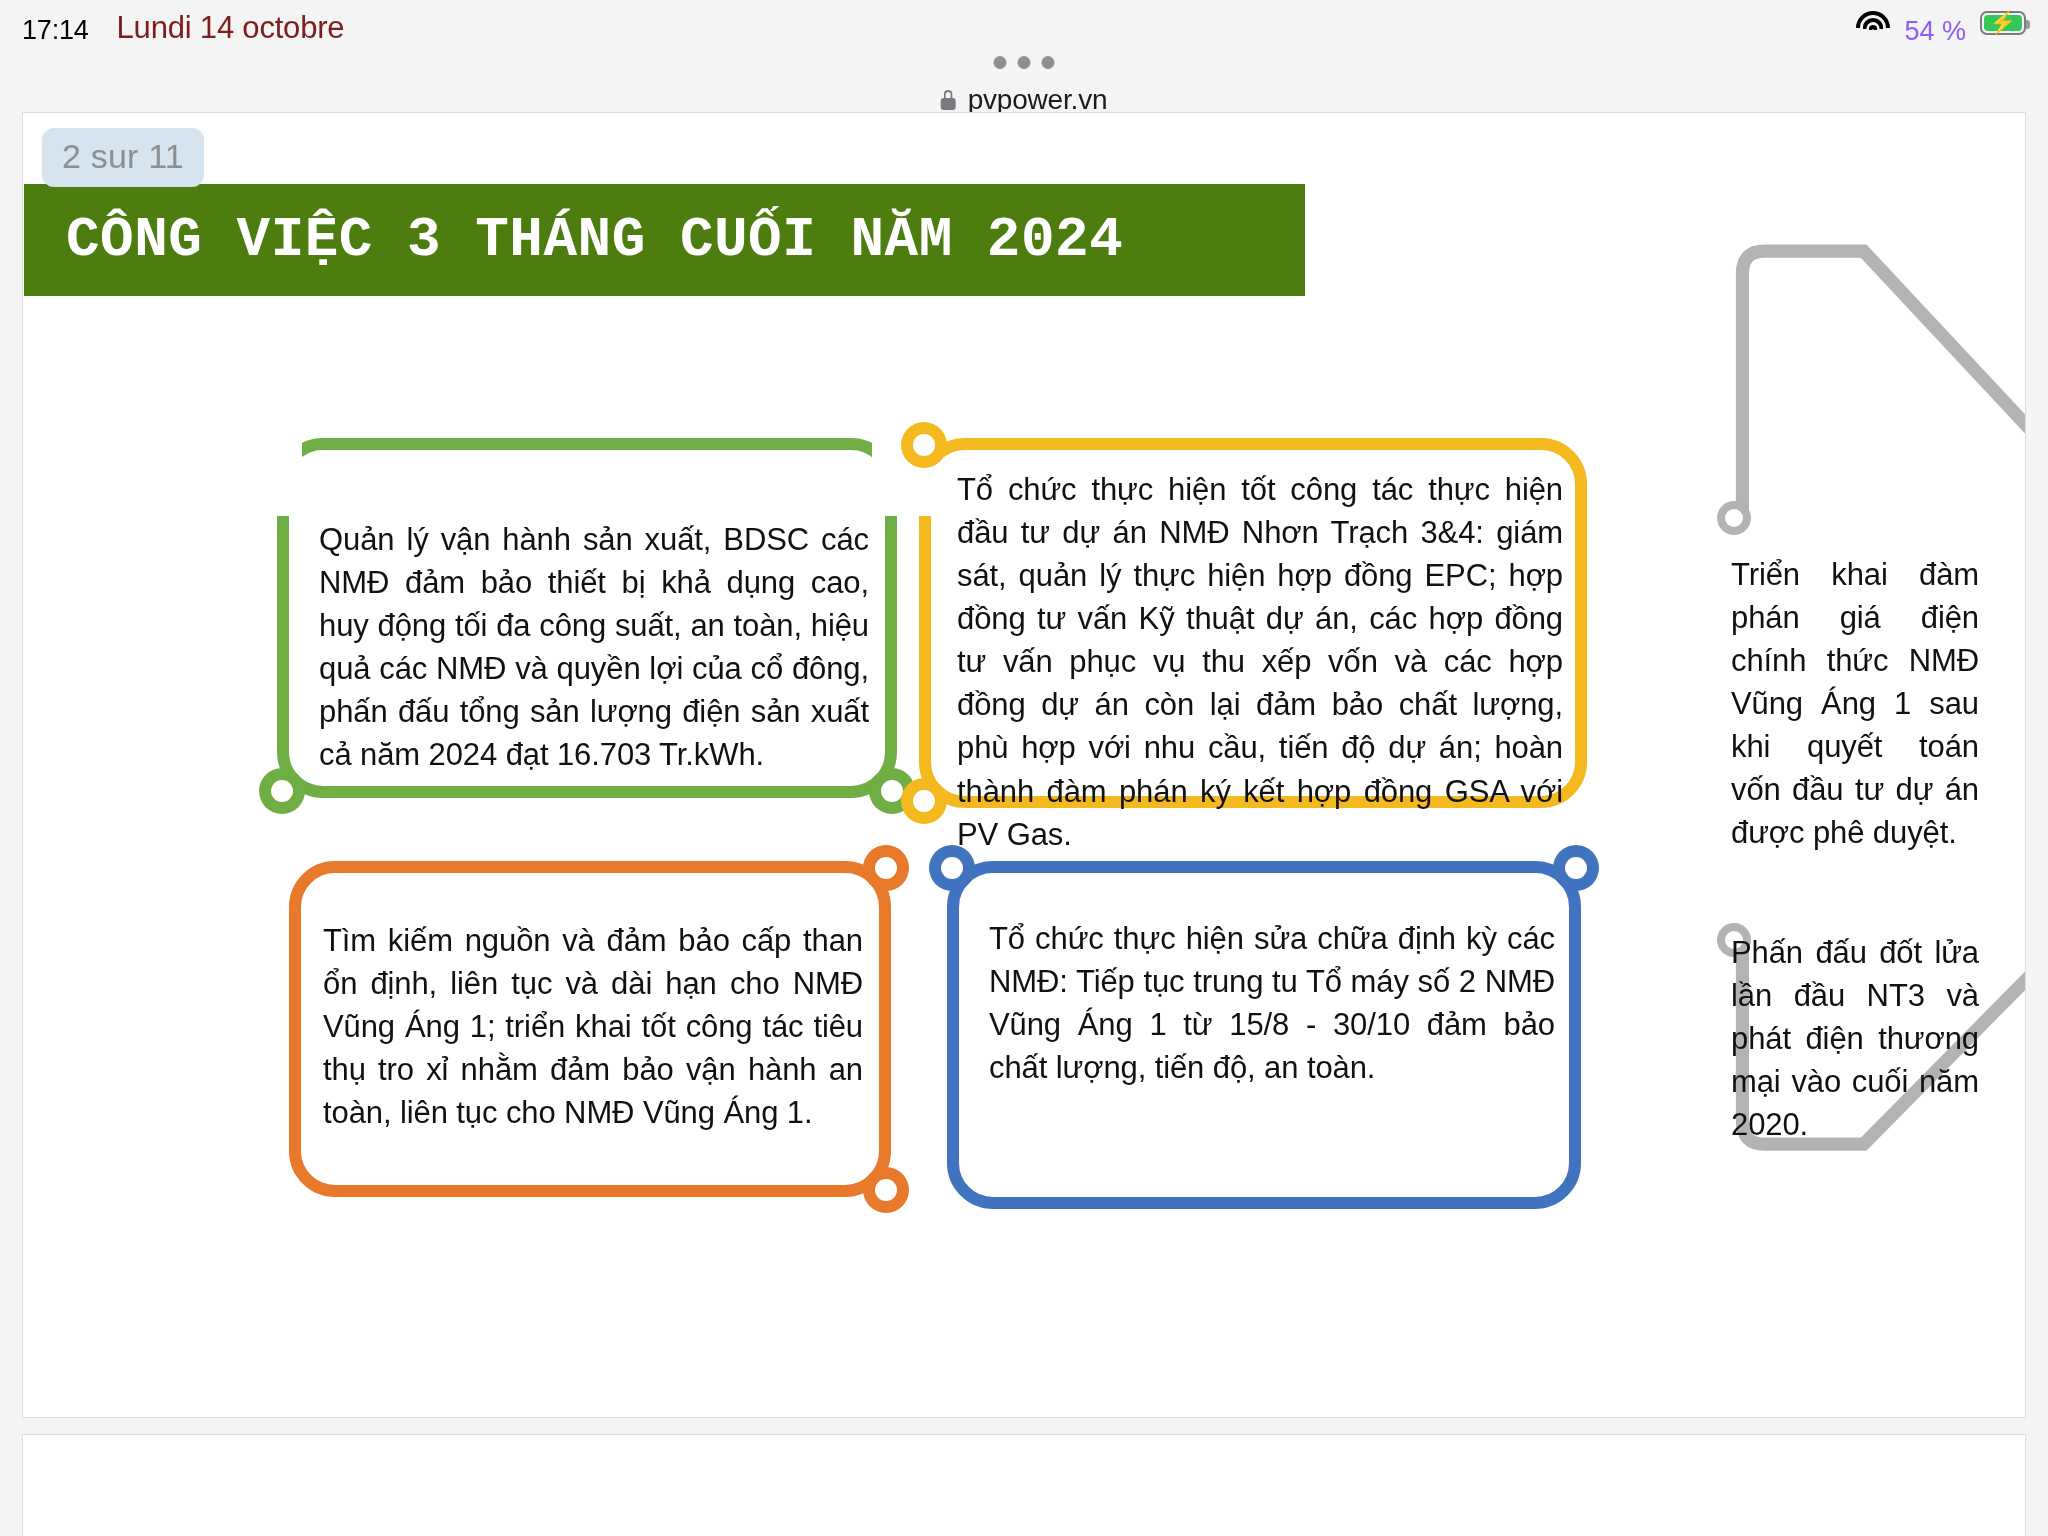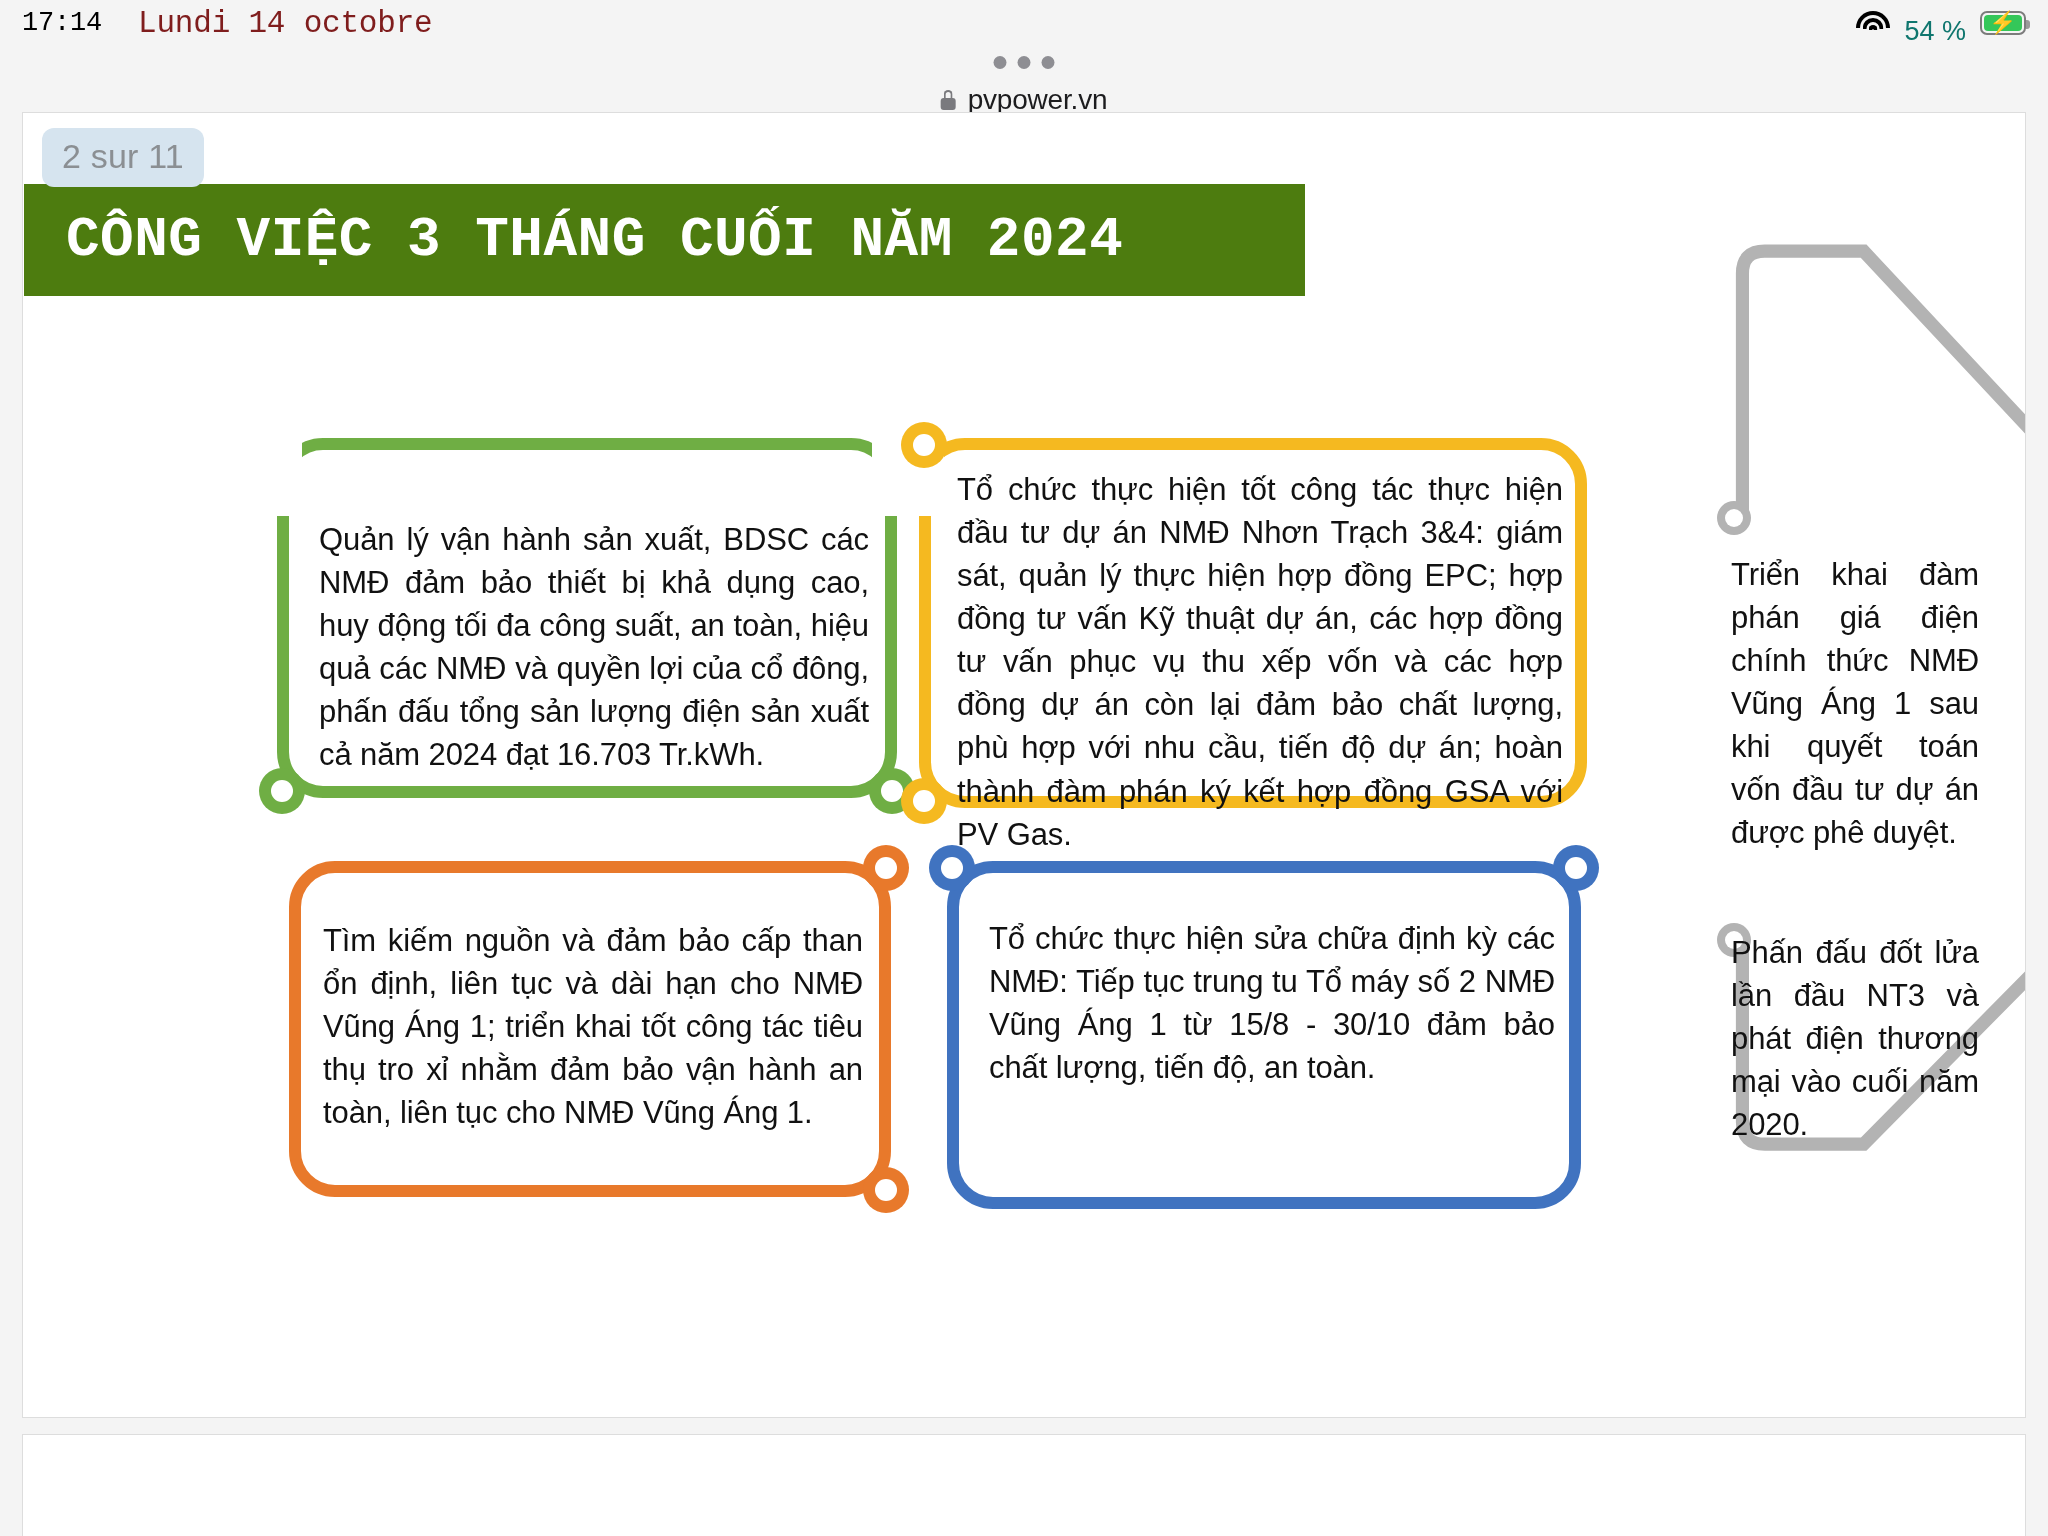--- a/index.html
+++ b/index.html
@@ -10,26 +10,26 @@
     overflow: hidden;
   }
   #root { position: relative; width: 2048px; height: 1536px; background: #f4f4f4; }
 
   
   .statusbar {
     position: absolute; left: 0; top: 0; width: 2048px; height: 46px;
     display: flex; align-items: center; z-index: 40;
   }
   .sb-left { position: absolute; left: 22px; top: 0; height: 46px;
-             display: flex; align-items: center; gap: 36px; font-family: Liberation Mono, monospace; }
+             display: flex; align-items: flex-end; gap: 28px; }
   .sb-time { font-size: 27px; color: #000; letter-spacing: -0.2px; }
   .sb-date { font-size: 31px; color: #7f1d1d; letter-spacing: -0.2px; }
   .sb-right { position: absolute; right: 22px; top: 0; height: 46px;
               display: flex; align-items: center; gap: 14px; }
-  .sb-batt-text { font-size: 27px; color: #0f766e; margin-top: 16px; }
+  .sb-batt-text { font-size: 27px; color: #8b5cf6; margin-top: 16px; }
 
   .wifi { width: 34px; height: 26px; position: relative; display: inline-block; }
   .wifi i { position: absolute; left: 50%; transform: translateX(-50%);
             border: 4px solid #000; border-bottom: none;
             border-top-left-radius: 100px; border-top-right-radius: 100px; }
   .wifi i:nth-child(1) { width: 34px; height: 17px; top: 1px; }
   .wifi i:nth-child(2) { width: 21px; height: 11px; top: 8px; }
   .wifi i:nth-child(3) { width: 9px;  height: 5px;  top: 15px; border-width: 4px; }
 
   .battery { width: 46px; height: 24px; border: 2.5px solid #7c7c7c;

